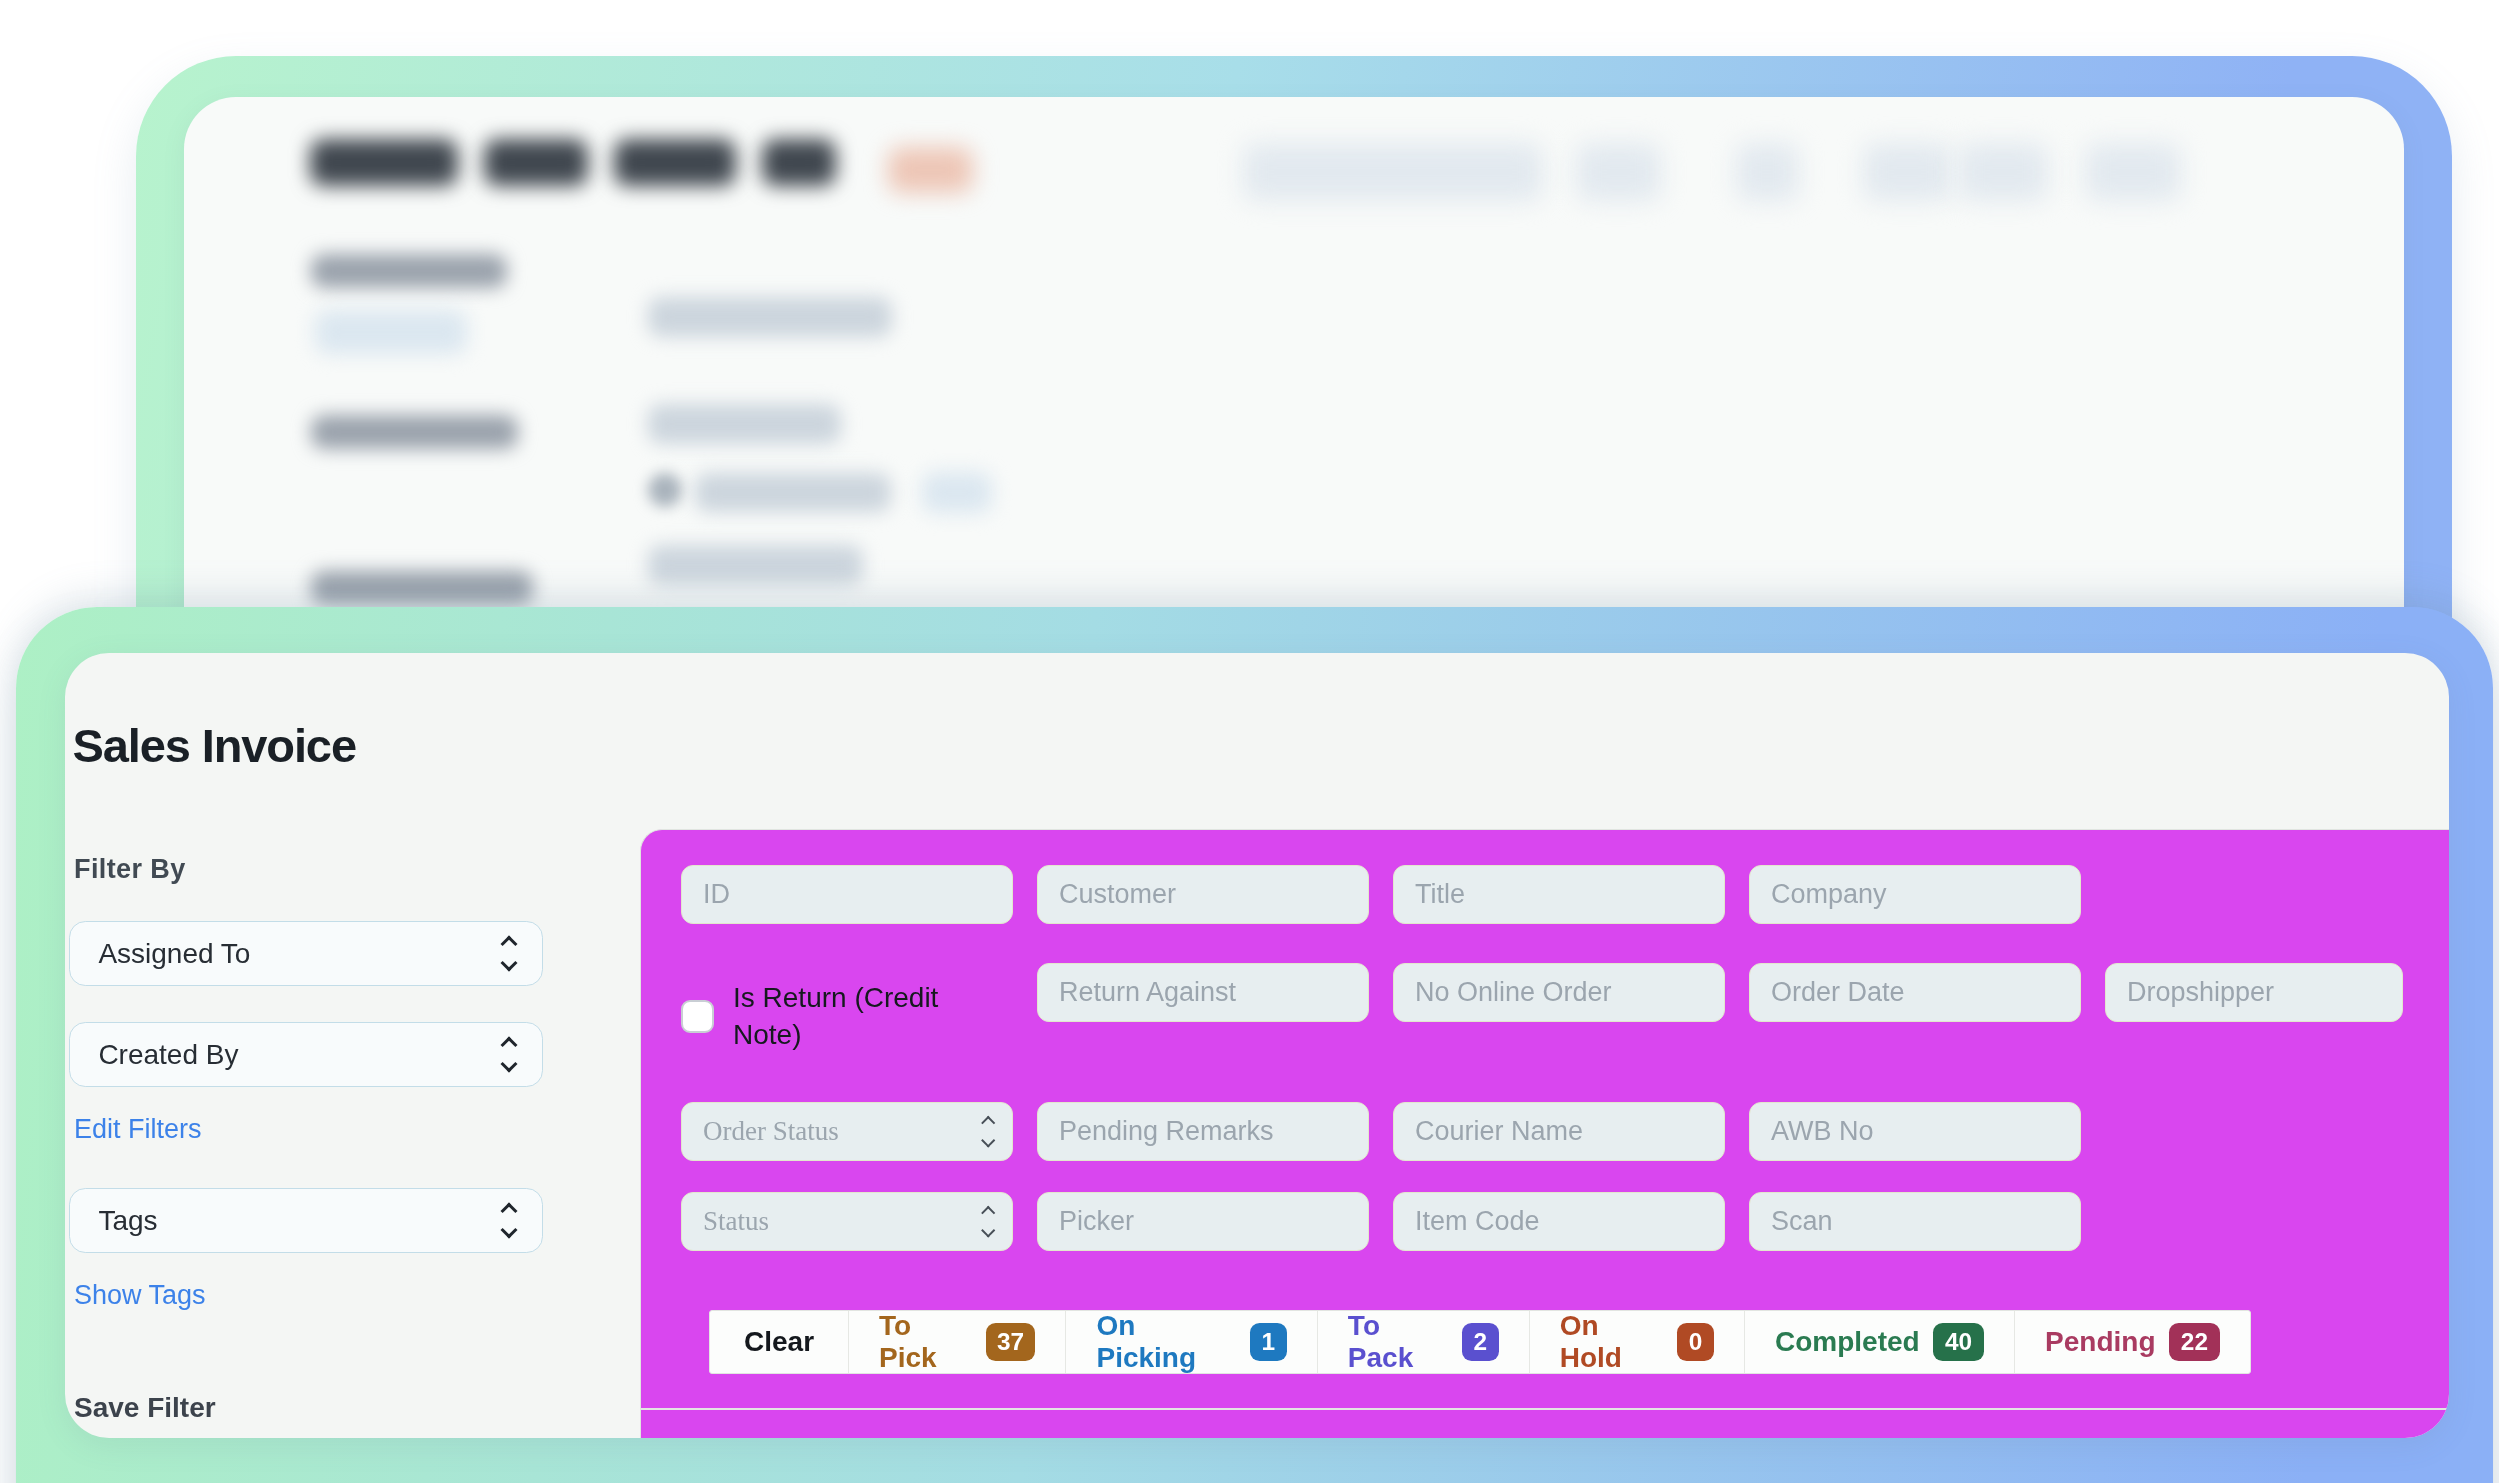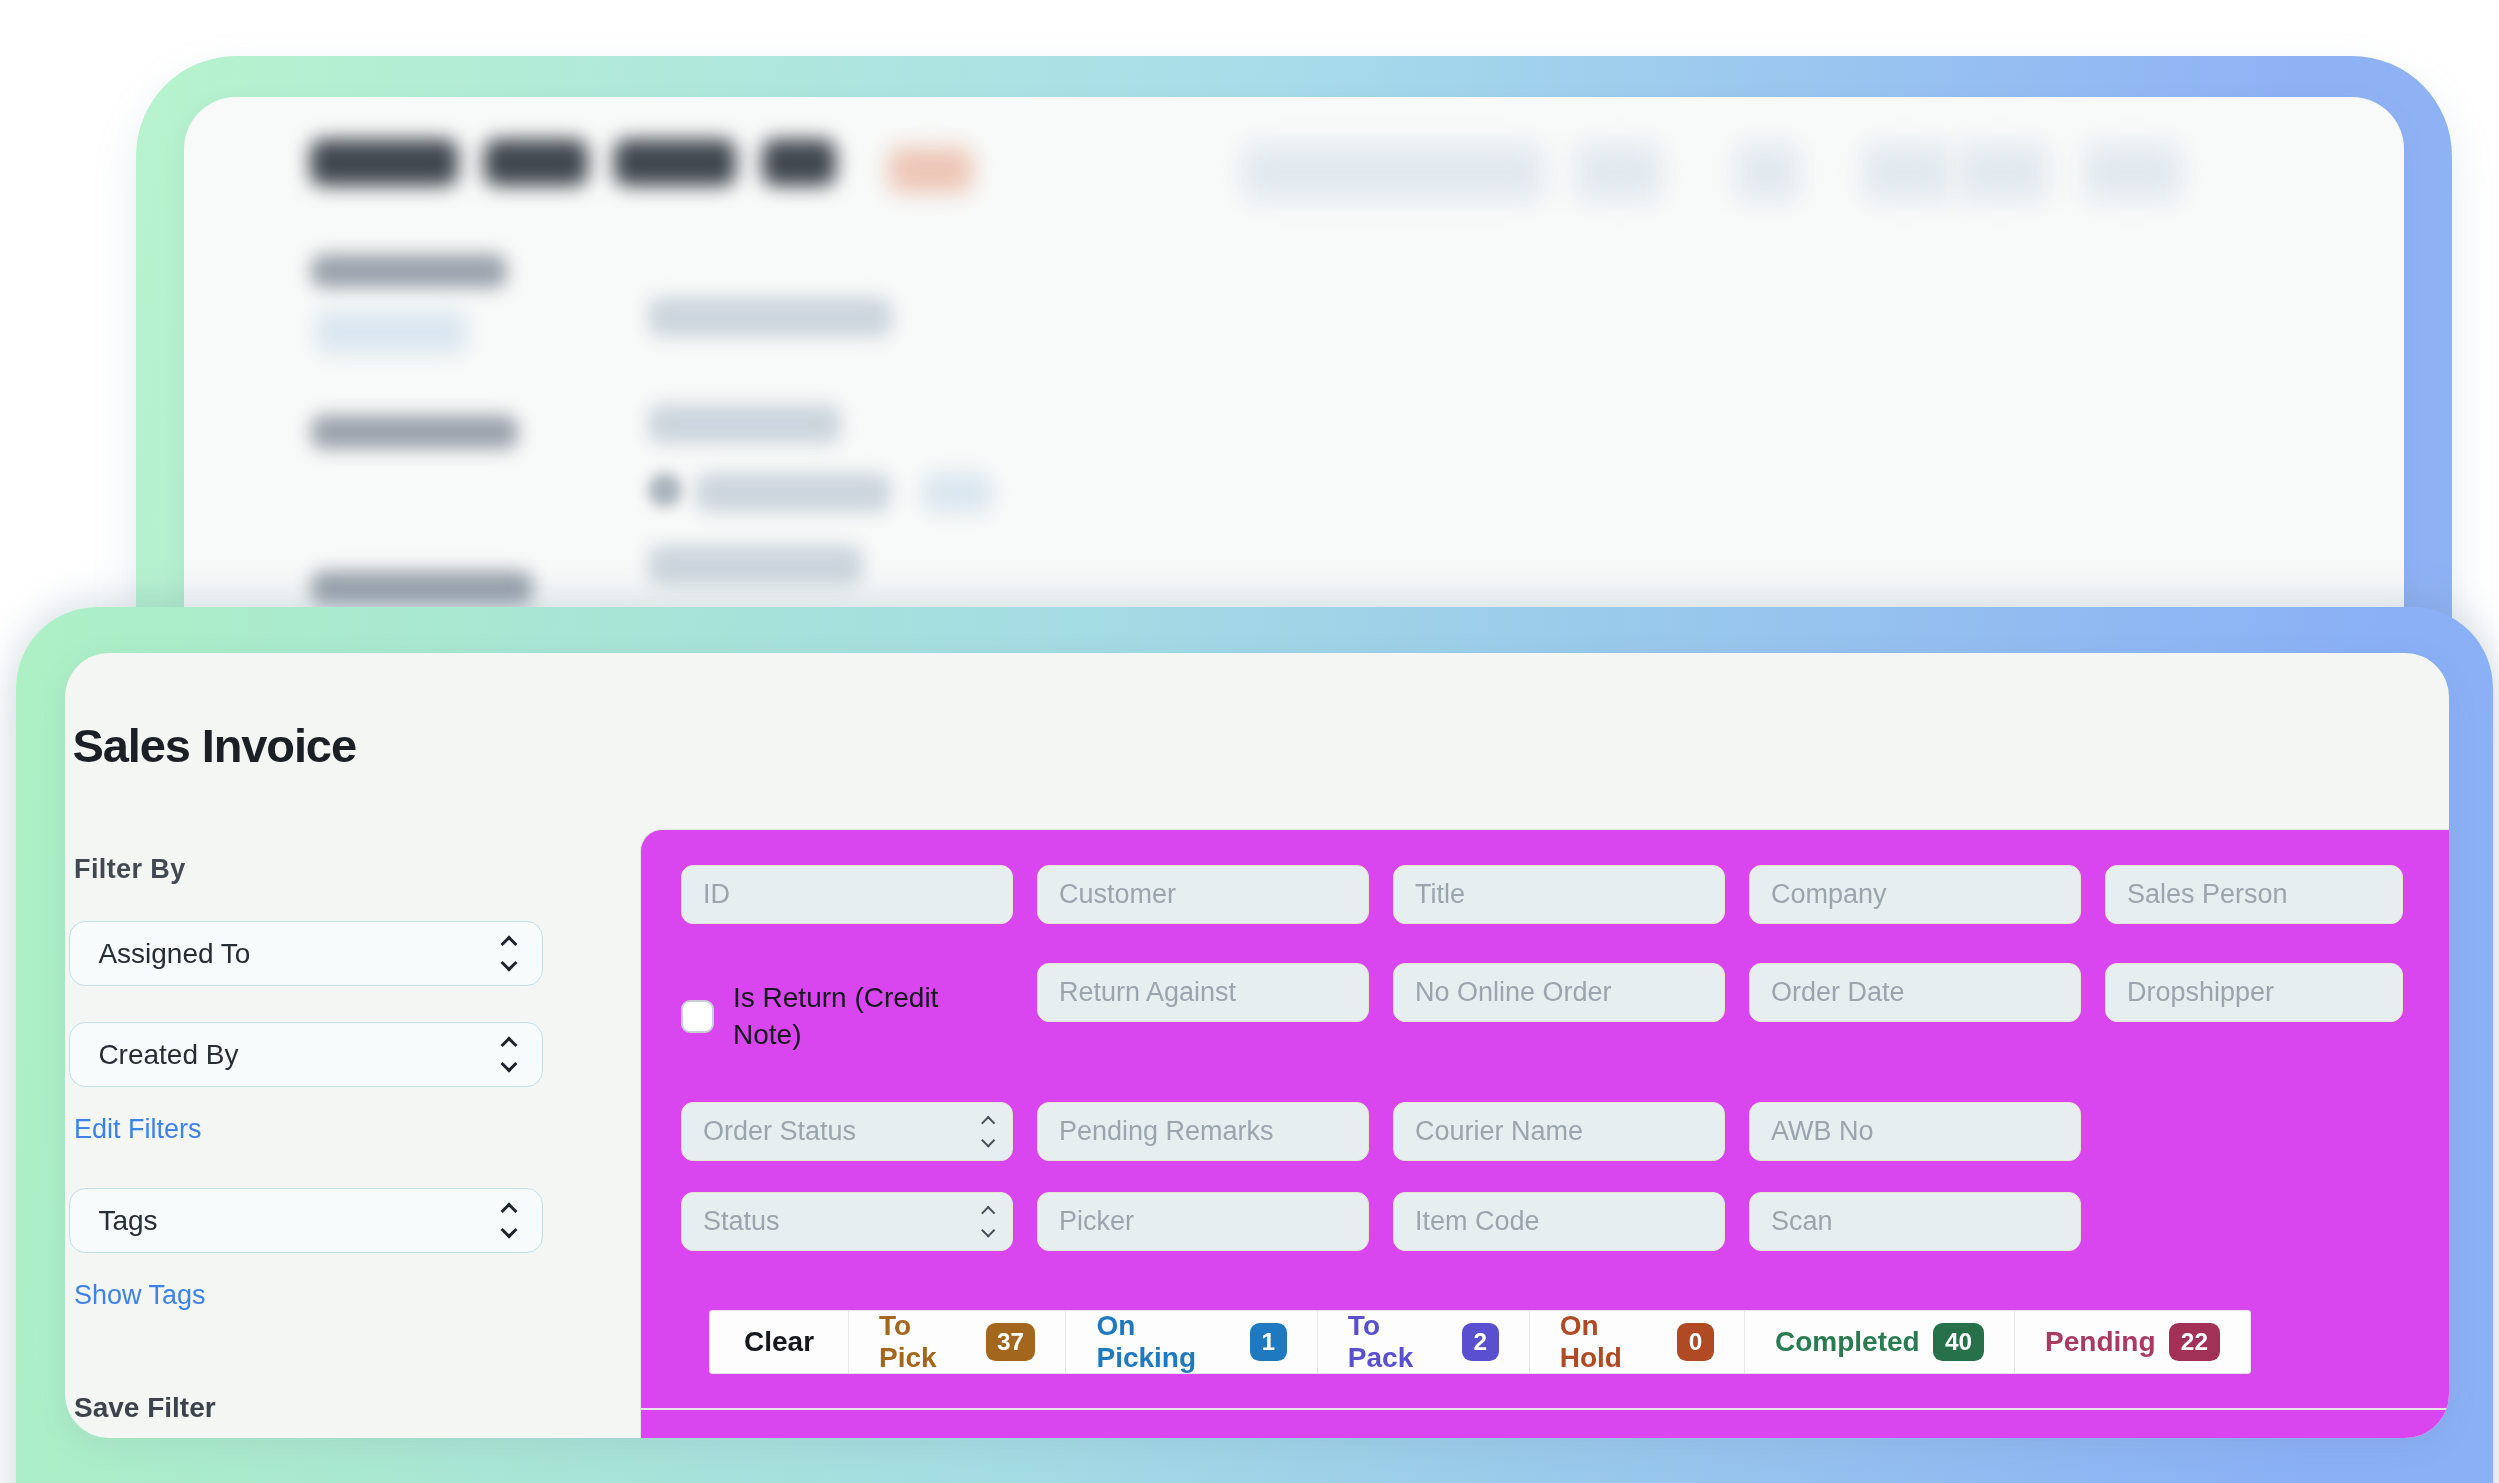--- a/index.html
+++ b/index.html
@@ -64,21 +64,21 @@
     column-gap:24px; align-items:start; }
   .mb1 { margin-bottom:39px; } .row-tall { height:107px; margin-bottom:32px; } .mb3 { margin-bottom:31px; }
 
   .f-input { width:100%; height:59px; background:#e7eef0; border:1.5px solid #e3e6cd;
     border-radius:12px; padding:0 21px; font-family:"Liberation Sans",sans-serif;
     font-size:27px; color:#3f4650; outline:none; }
   .f-input::placeholder { color:#9ba5ae; opacity:1; }
   .f-select { height:59px; background:#e7eef0; border:1.5px solid #e3e6cd; border-radius:12px;
     display:flex; align-items:center; justify-content:space-between; padding:0 19px 0 21px;
     cursor:pointer; }
-  .f-select .ph { font-size:27px; color:#9ba5ae; }
+  .f-select .ph { font-size:27px; color:#9ba5ae;font-family:Liberation Serif, serif; }
 
   .chk-cell { display:flex; align-items:center; gap:19px; height:100%; }
   .chk-cell.tall { height:107px; }
   .checkbox { width:33px; height:33px; flex:0 0 33px; background:#ffffff;
     border:2.2px solid #c9ced4; border-radius:9px; cursor:pointer; }
   .chk-label { font-size:28px; line-height:1.32; color:#15191e; font-weight:500; }
   .chk-label.wrap { width:231px; }
 
   
   .statusbar { margin:59px 0 0 28px; width:1542px; height:64px; display:flex;
@@ -172,21 +172,20 @@
       <div class="save-filter">Save Filter</div>
 
       <div class="panel">
         <div class="panel-pad">
 
           <div class="grid-row mb1">
             <input class="f-input" placeholder="ID" style="">
             <input class="f-input" placeholder="Customer" style="">
             <input class="f-input" placeholder="Title" style="">
             <input class="f-input" placeholder="Company" style="">
-            <input class="f-input" placeholder="Sales Person" style="">
           </div>
 
           <div class="grid-row row-tall">
             <div class="chk-cell tall">
               <div class="checkbox"></div>
               <div class="chk-label wrap">Is Return (Credit Note)</div>
             </div>
             <input class="f-input" placeholder="Return Against" style="">
             <input class="f-input" placeholder="No Online Order" style="">
             <input class="f-input" placeholder="Order Date" style="">

